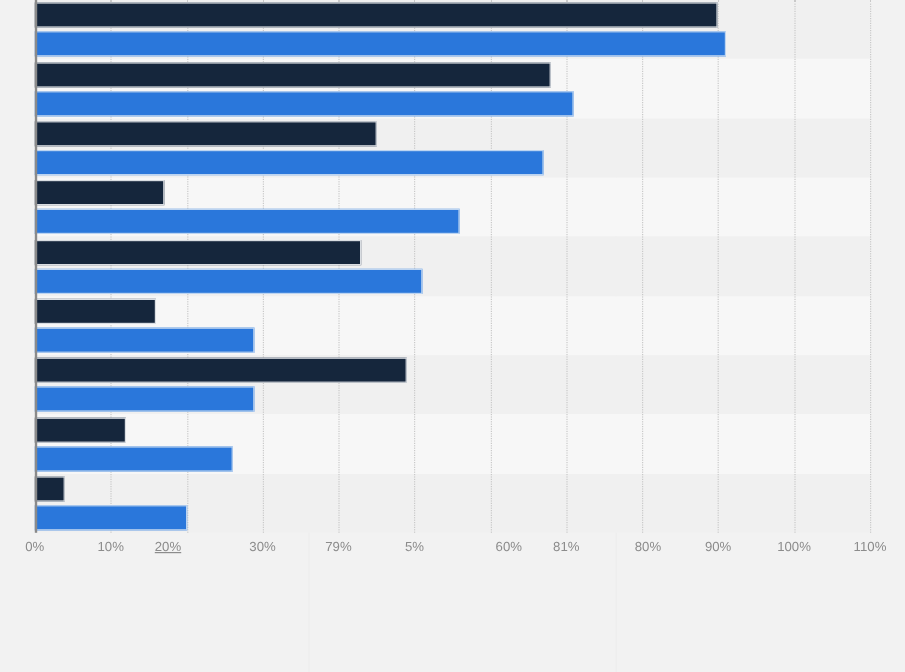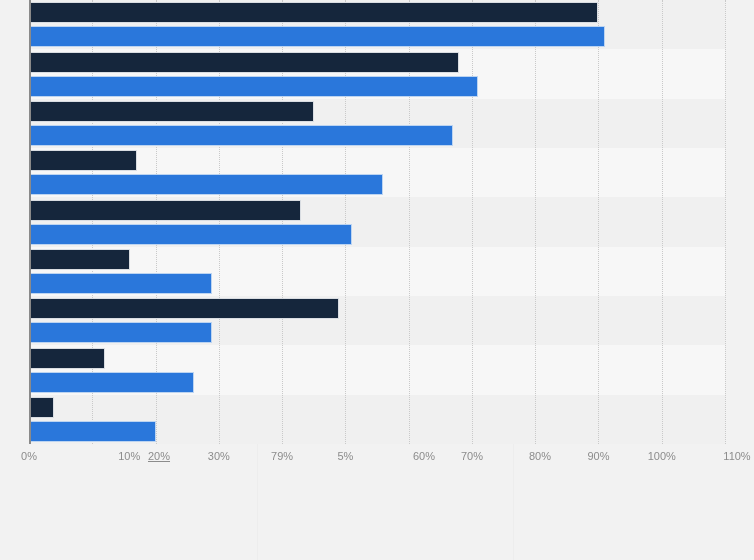--- a/index.html
+++ b/index.html
@@ -149,27 +149,27 @@
       <div class="bar series-0" title="12%" style="top: 347.5px; width: 75.9273px; background: rgb(21, 38, 60);"></div>
       <div class="bar series-1" title="26%" style="top: 371.5px; width: 164.509px; background: rgb(42, 119, 219);"></div>
       <div class="bar series-0" title="4%" style="top: 396.833px; width: 25.3091px; background: rgb(21, 38, 60);"></div>
       <div class="bar series-1" title="20%" style="top: 420.833px; width: 126.545px; background: rgb(42, 119, 219);"></div>
     </div>
 
   <div id="y-axis-line"></div>
 
   <div id="tick-layer">
       <div class="tick-label" style="left: 29px;">0%</div>
-      <div class="tick-label" style="left: 92.2727px; margin-left: 37px;">10%</div>
-      <div class="tick-label" style="left: 159px; text-decoration: underline;">20%</div>
+      <div class="tick-label" style="left: 92.2727px;">10%</div>
+      <div class="tick-label" style="left: 140px; text-decoration: underline;">20%</div>
       <div class="tick-label" style="left: 218.818px;">30%</div>
       <div class="tick-label" style="left: 282.091px;">79%</div>
       <div class="tick-label" style="left: 345.364px;">5%</div>
       <div class="tick-label" style="left: 424px;">60%</div>
-      <div class="tick-label" style="left: 471.909px;">70%</div>
+      <div class="tick-label" style="left: 471.909px;">81%</div>
       <div class="tick-label" style="left: 540px;">80%</div>
       <div class="tick-label" style="left: 598.455px;">90%</div>
       <div class="tick-label" style="left: 661.727px;">100%</div>
-      <div class="tick-label" style="left: 725px; margin-left: 12px;">110%</div>
+      <div class="tick-label" style="left: 725px;">110%</div>
     </div>
 
 
 </div>
 
 </body></html>

